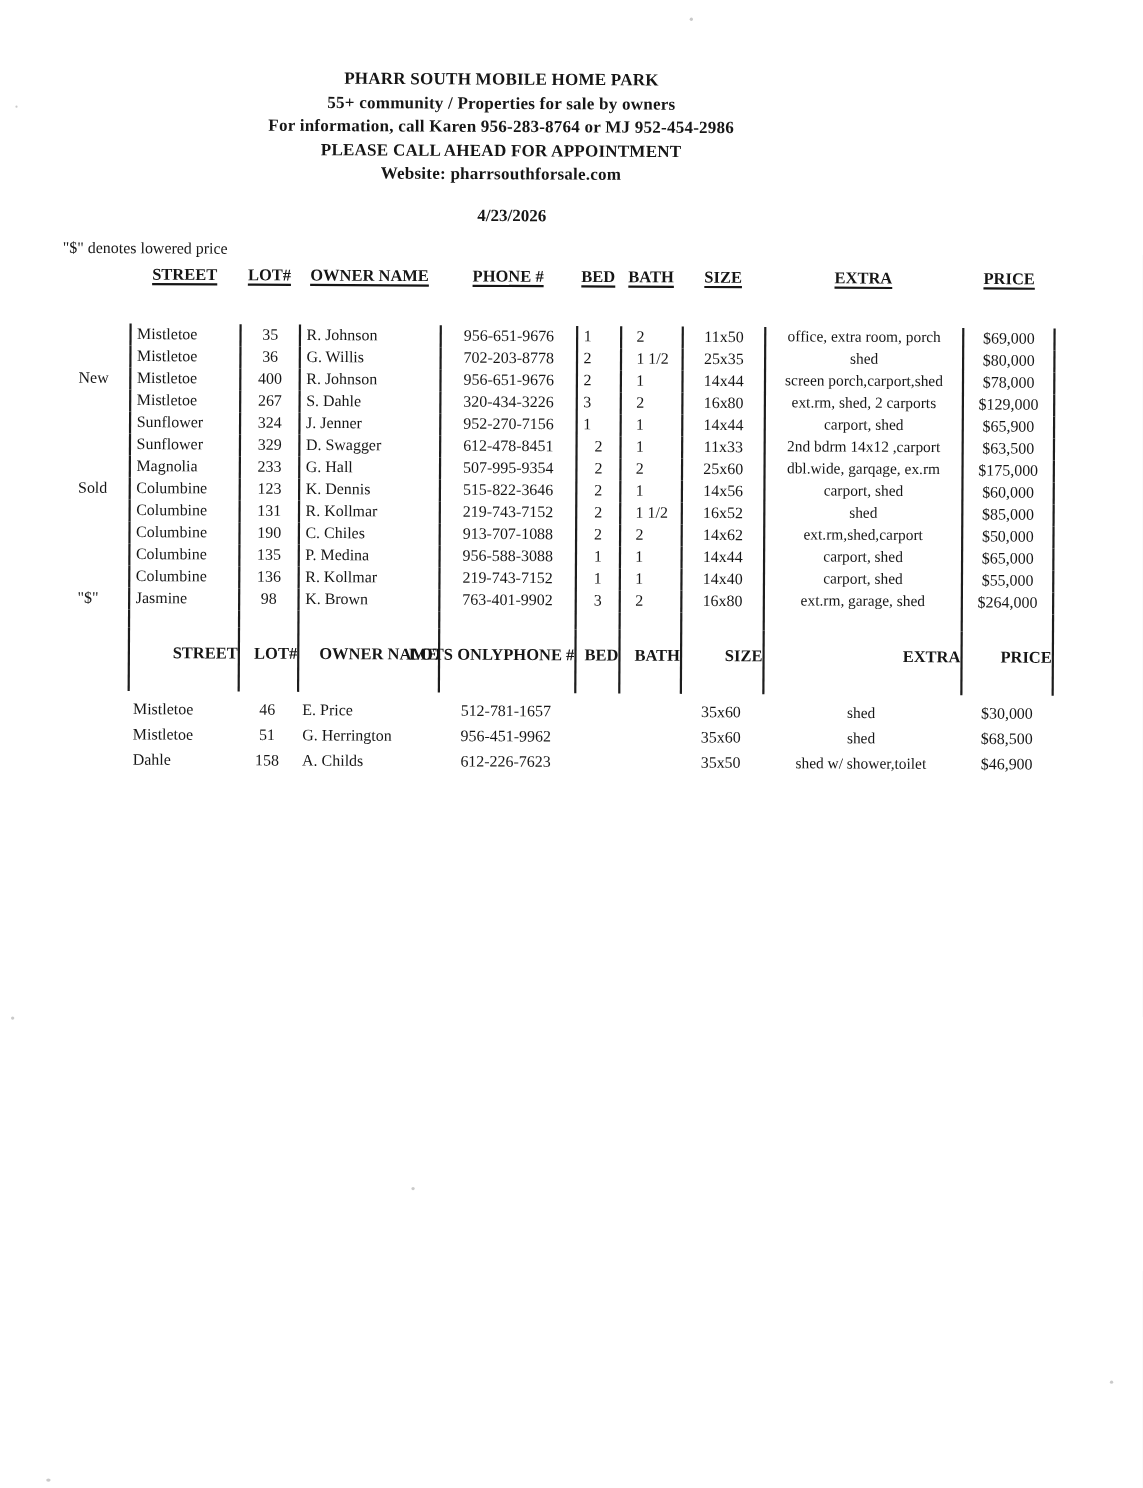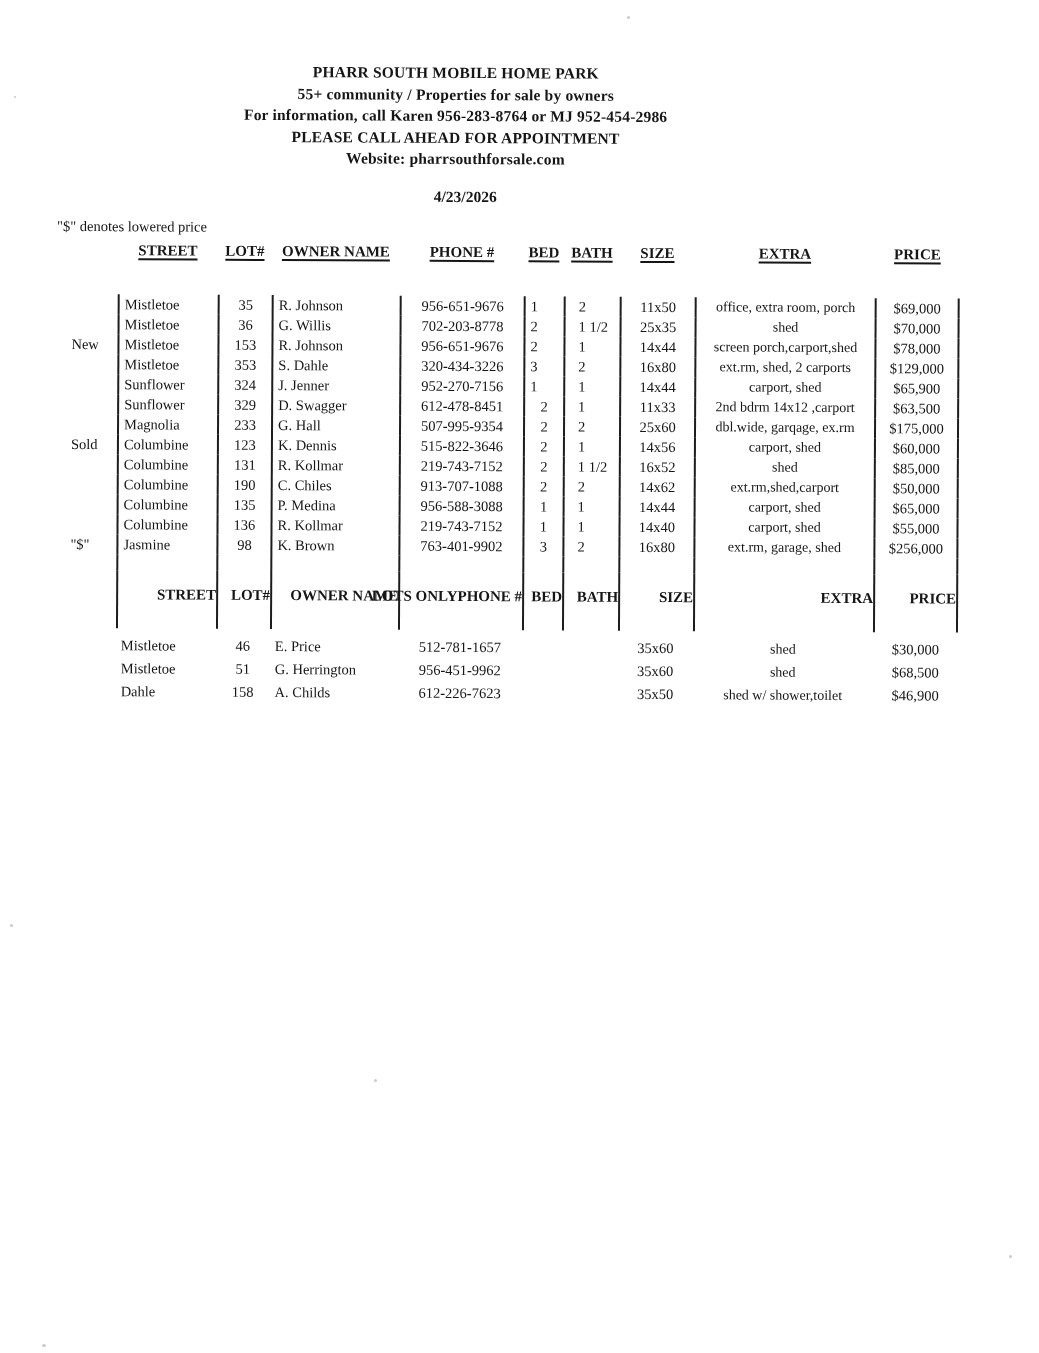--- a/index.html
+++ b/index.html
@@ -90,34 +90,34 @@
         <div class="cell price bl br">$69,000</div>
         <div class="cell tag"></div>
         <div class="cell street bl">Mistletoe</div>
         <div class="cell lot bl">36</div>
         <div class="cell owner bl">G. Willis</div>
         <div class="cell phone bl">702-203-8778</div>
         <div class="cell bed bl left">2</div>
         <div class="cell bath bl">1 1/2</div>
         <div class="cell size bl">25x35</div>
         <div class="cell extra bl">shed</div>
-        <div class="cell price bl br">$70,000</div>
+        <div class="cell price bl br">$80,000</div>
         <div class="cell tag">New</div>
         <div class="cell street bl">Mistletoe</div>
-        <div class="cell lot bl">153</div>
+        <div class="cell lot bl">400</div>
         <div class="cell owner bl">R. Johnson</div>
         <div class="cell phone bl">956-651-9676</div>
         <div class="cell bed bl left">2</div>
         <div class="cell bath bl">1</div>
         <div class="cell size bl">14x44</div>
         <div class="cell extra bl">screen porch,carport,shed</div>
         <div class="cell price bl br">$78,000</div>
         <div class="cell tag"></div>
         <div class="cell street bl">Mistletoe</div>
-        <div class="cell lot bl">353</div>
+        <div class="cell lot bl">267</div>
         <div class="cell owner bl">S. Dahle</div>
         <div class="cell phone bl">320-434-3226</div>
         <div class="cell bed bl left">3</div>
         <div class="cell bath bl">2</div>
         <div class="cell size bl">16x80</div>
         <div class="cell extra bl">ext.rm, shed, 2 carports</div>
         <div class="cell price bl br">$129,000</div>
         <div class="cell tag"></div>
         <div class="cell street bl">Sunflower</div>
         <div class="cell lot bl">324</div>
@@ -200,21 +200,21 @@
         <div class="cell price bl br">$55,000</div>
         <div class="cell tag">"$"</div>
         <div class="cell street bl">Jasmine</div>
         <div class="cell lot bl">98</div>
         <div class="cell owner bl">K. Brown</div>
         <div class="cell phone bl">763-401-9902</div>
         <div class="cell bed bl">3</div>
         <div class="cell bath bl">2</div>
         <div class="cell size bl">16x80</div>
         <div class="cell extra bl">ext.rm, garage, shed</div>
-        <div class="cell price bl br">$256,000</div>
+        <div class="cell price bl br">$264,000</div>
 
       <div class="cell tag"></div>
       <div class="cell bl"></div>
         <div class="cell bl"></div>
       <div class="cell bl"></div>
         <div class="cell bl"></div>
       <div class="cell bl"></div>
         <div class="cell bl"></div>
       <div class="cell bl"></div>
         <div class="cell bl"></div>

